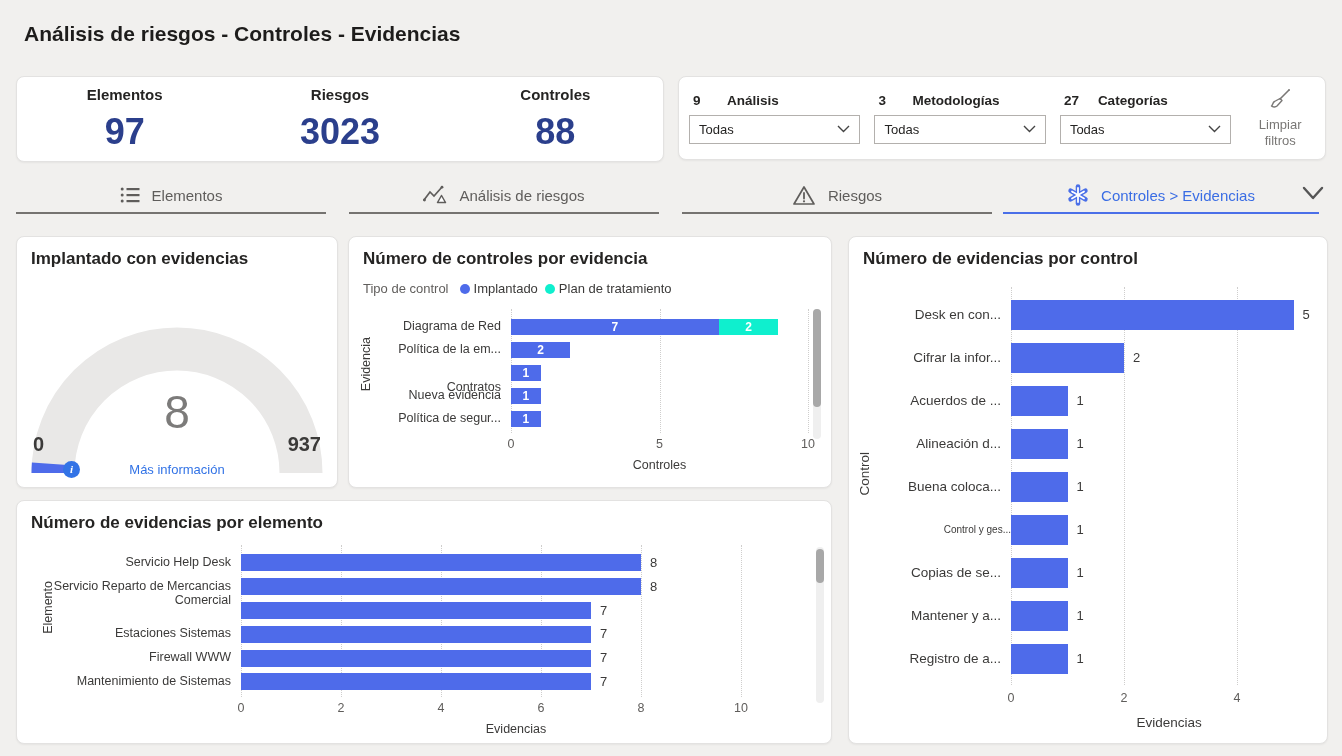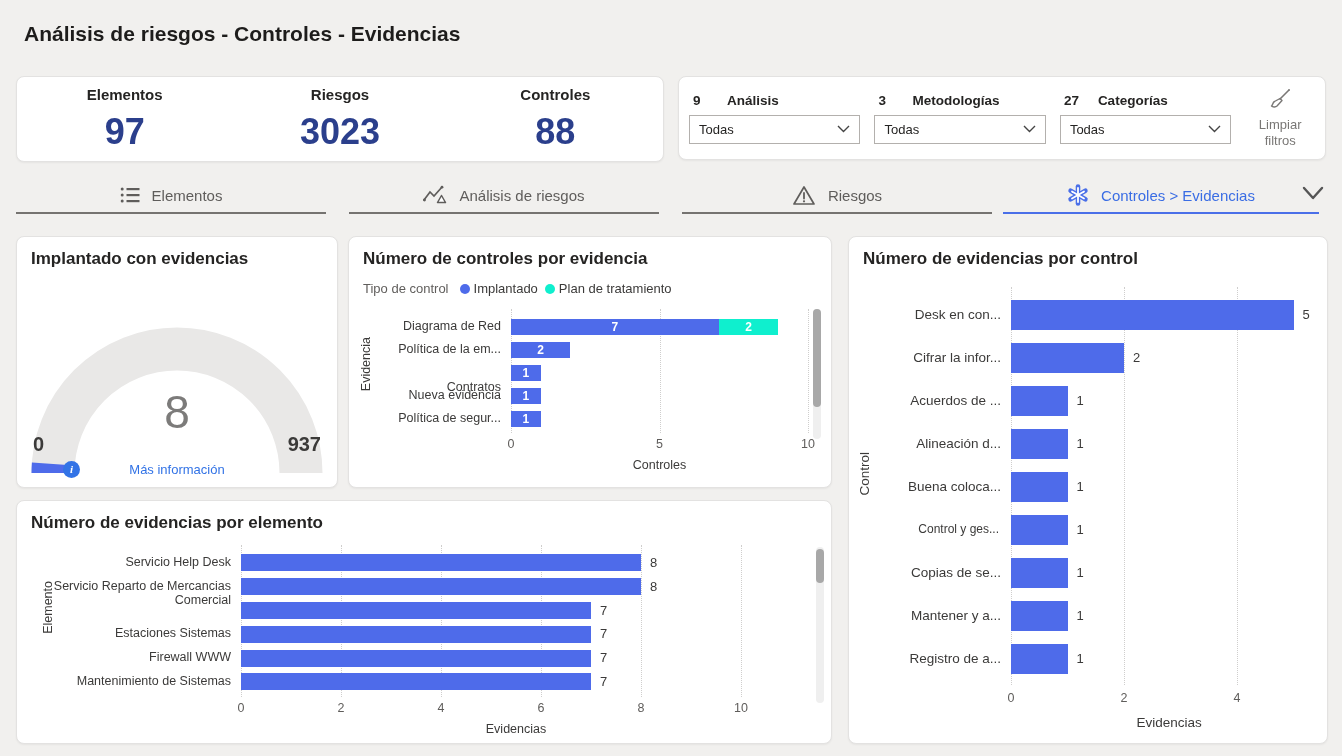--- a/index.html
+++ b/index.html
@@ -271,21 +271,21 @@
       <div class="bar-outlabel" style="left: 284px; top: 99px; line-height: 43px;">2</div>
       <div class="cat-label" style="left: 6px; width: 146px; top: 142px; line-height: 43px; font-size: 13.5px;">Acuerdos de ...</div>
       <div class="bar" style="left: 162px; top: 148.5px; width: 56.5px; height: 30px; background: rgb(78, 107, 234);"></div>
       <div class="bar-outlabel" style="left: 227.5px; top: 142px; line-height: 43px;">1</div>
       <div class="cat-label" style="left: 6px; width: 146px; top: 185px; line-height: 43px; font-size: 13.5px;">Alineación d...</div>
       <div class="bar" style="left: 162px; top: 191.5px; width: 56.5px; height: 30px; background: rgb(78, 107, 234);"></div>
       <div class="bar-outlabel" style="left: 227.5px; top: 185px; line-height: 43px;">1</div>
       <div class="cat-label" style="left: 6px; width: 146px; top: 228px; line-height: 43px; font-size: 13.5px;">Buena coloca...</div>
       <div class="bar" style="left: 162px; top: 234.5px; width: 56.5px; height: 30px; background: rgb(78, 107, 234);"></div>
       <div class="bar-outlabel" style="left: 227.5px; top: 228px; line-height: 43px;">1</div>
-      <div class="cat-label" style="left: 4px; width: 146px; top: 271px; line-height: 43px; font-size: 12px;">Control y ges...</div>
+      <div class="cat-label" style="left: 16px; width: 146px; top: 271px; line-height: 43px; font-size: 10px;">Control y ges...</div>
       <div class="bar" style="left: 162px; top: 277.5px; width: 56.5px; height: 30px; background: rgb(78, 107, 234);"></div>
       <div class="bar-outlabel" style="left: 227.5px; top: 271px; line-height: 43px;">1</div>
       <div class="cat-label" style="left: 6px; width: 146px; top: 314px; line-height: 43px; font-size: 13.5px;">Copias de se...</div>
       <div class="bar" style="left: 162px; top: 320.5px; width: 56.5px; height: 30px; background: rgb(78, 107, 234);"></div>
       <div class="bar-outlabel" style="left: 227.5px; top: 314px; line-height: 43px;">1</div>
       <div class="cat-label" style="left: 6px; width: 146px; top: 357px; line-height: 43px; font-size: 13.5px;">Mantener y a...</div>
       <div class="bar" style="left: 162px; top: 363.5px; width: 56.5px; height: 30px; background: rgb(78, 107, 234);"></div>
       <div class="bar-outlabel" style="left: 227.5px; top: 357px; line-height: 43px;">1</div>
       <div class="cat-label" style="left: 6px; width: 146px; top: 400px; line-height: 43px; font-size: 13.5px;">Registro de a...</div>
       <div class="bar" style="left: 162px; top: 406.5px; width: 56.5px; height: 30px; background: rgb(78, 107, 234);"></div>

